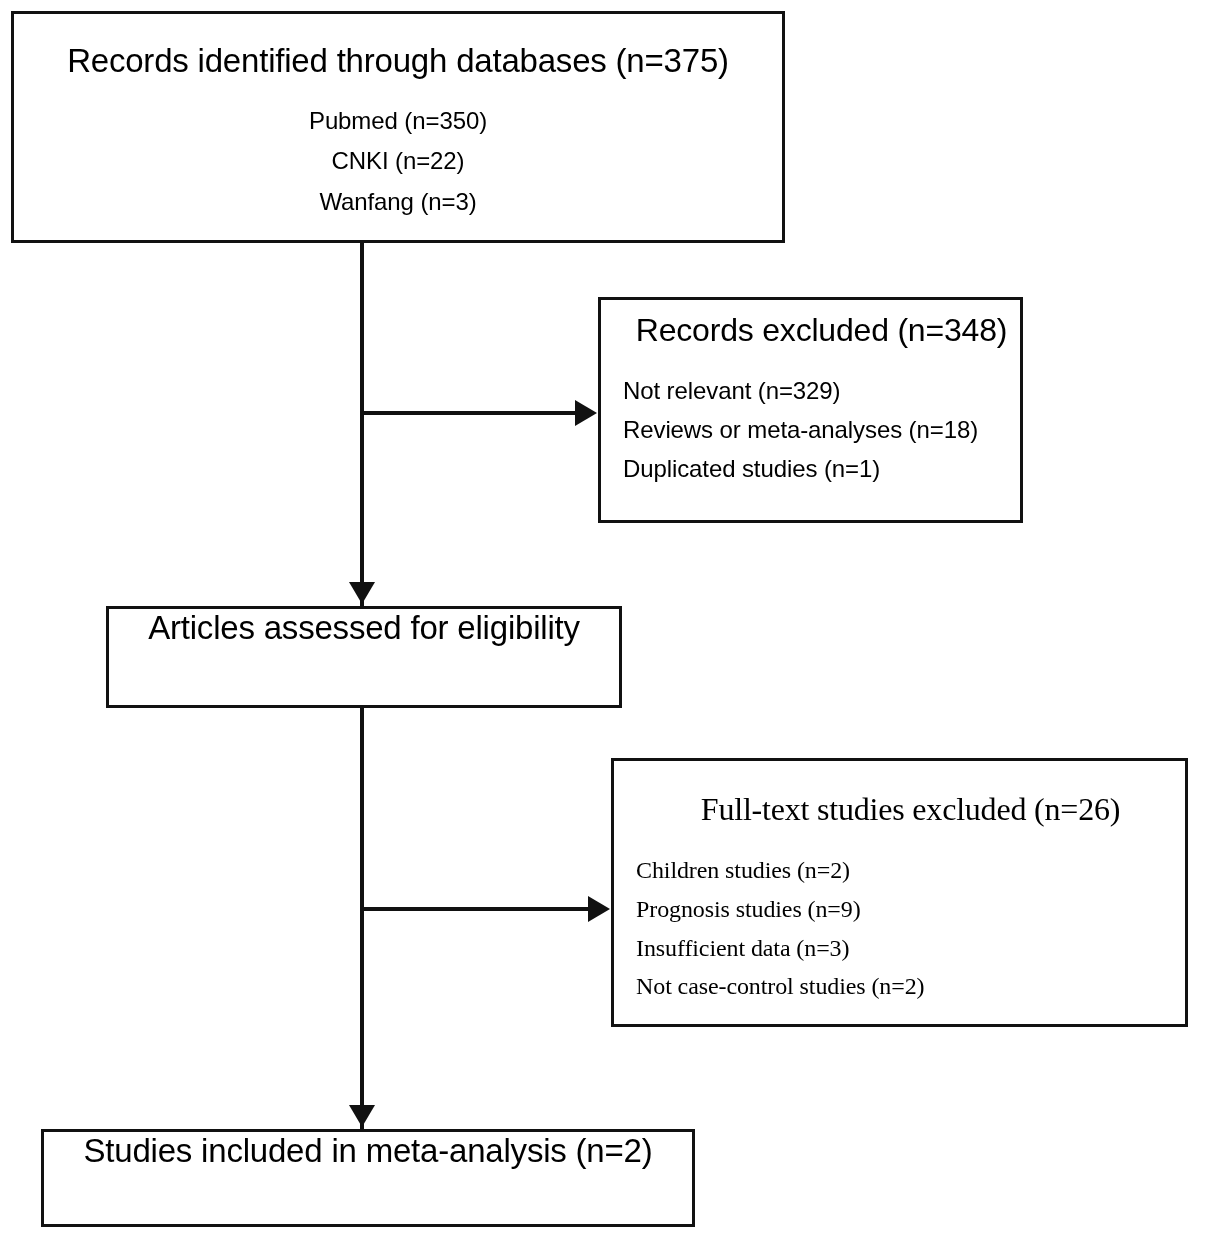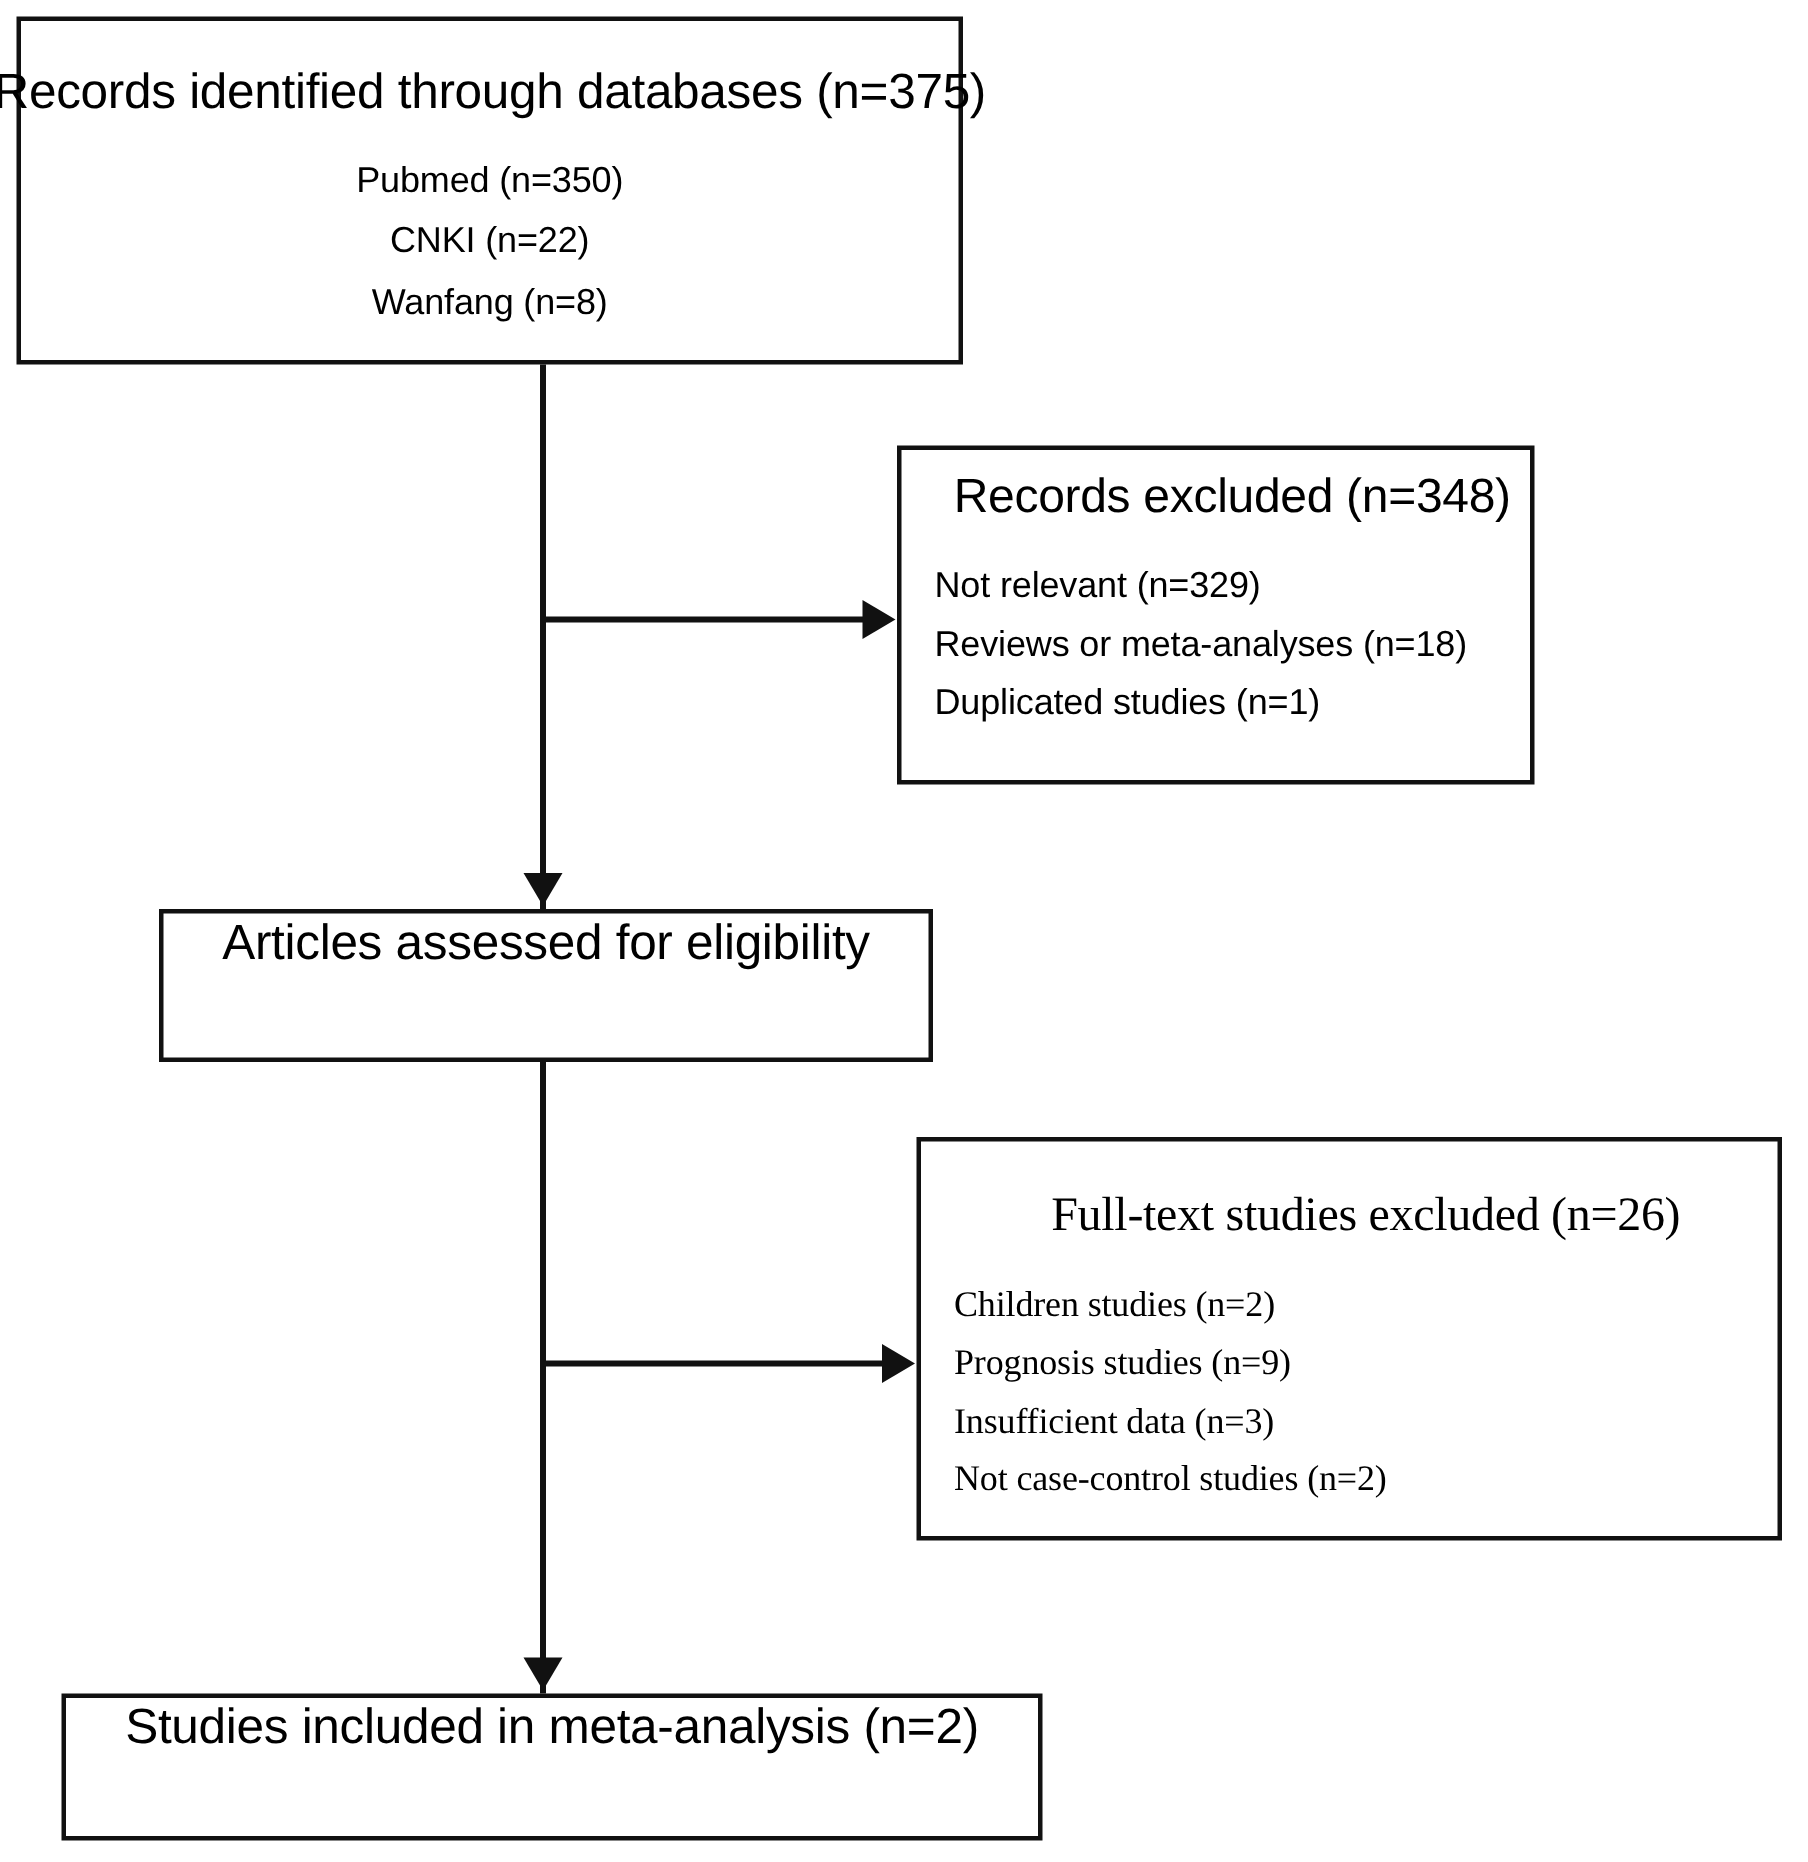--- a/index.html
+++ b/index.html
@@ -42,21 +42,21 @@
   .box-sublist li {
     font-size: 24px;
     line-height: 1.62;
     font-weight: 400;
     letter-spacing: -0.1px;
     white-space: nowrap;
   }
 
   
   #box-identification {
-    left: 11px; top: 11px; width: 631px; height: 232px;
+    left: 11px; top: 11px; width: 774px; height: 232px;
     justify-content: flex-start;
     padding-top: 28px;
   }
   #box-identification .box-sublist {
     margin-top: 20px;
     text-align: center;
   }
   #box-identification .box-sublist li { line-height: 1.68; }
 
   
@@ -131,21 +131,21 @@
 </head>
 <body>
 
 <div id="stage">
 
   <div class="box" id="box-identification">
     <div class="box-title">Records identified through databases (n=375)</div>
     <ul class="box-sublist">
       <li>Pubmed (n=350)</li>
       <li>CNKI (n=22)</li>
-      <li>Wanfang (n=8)</li>
+      <li>Wanfang (n=3)</li>
     </ul>
   </div>
 
   <div class="box" id="box-records-excluded">
     <div class="box-title">Records excluded (n=348)</div>
     <ul class="box-sublist">
       <li>Not relevant (n=329)</li>
       <li>Reviews or meta-analyses (n=18)</li>
       <li>Duplicated studies (n=1)</li>
     </ul>

